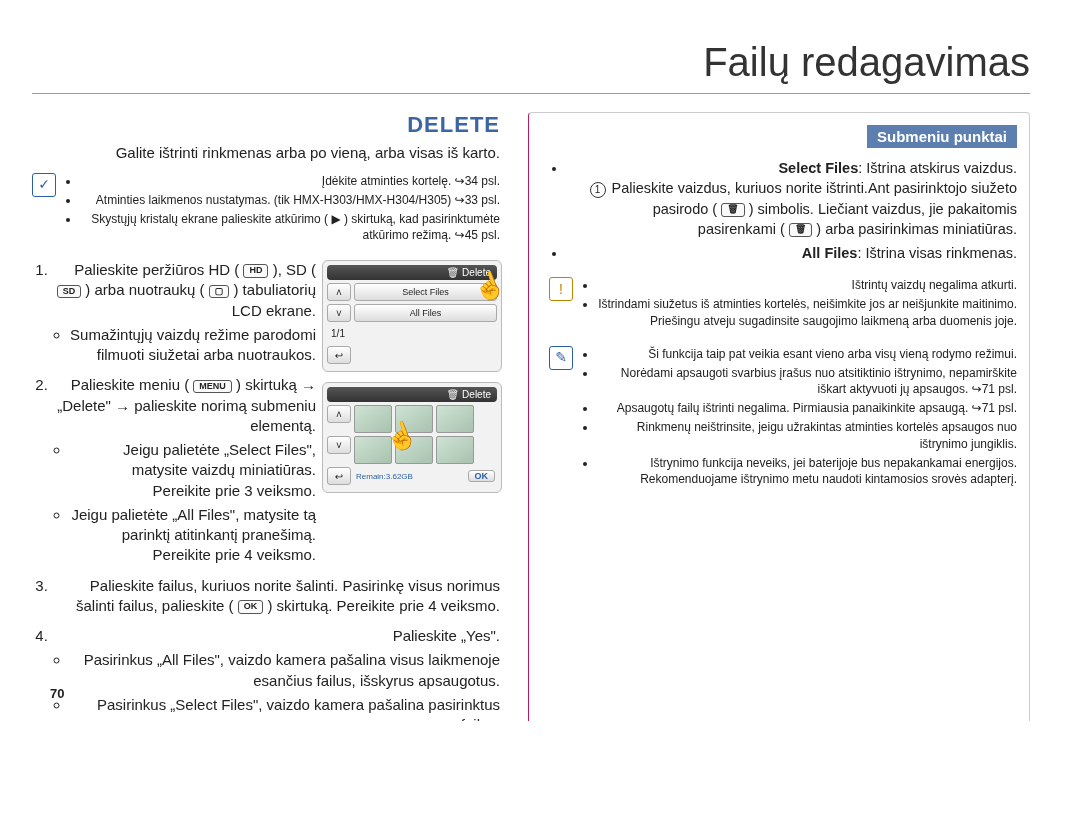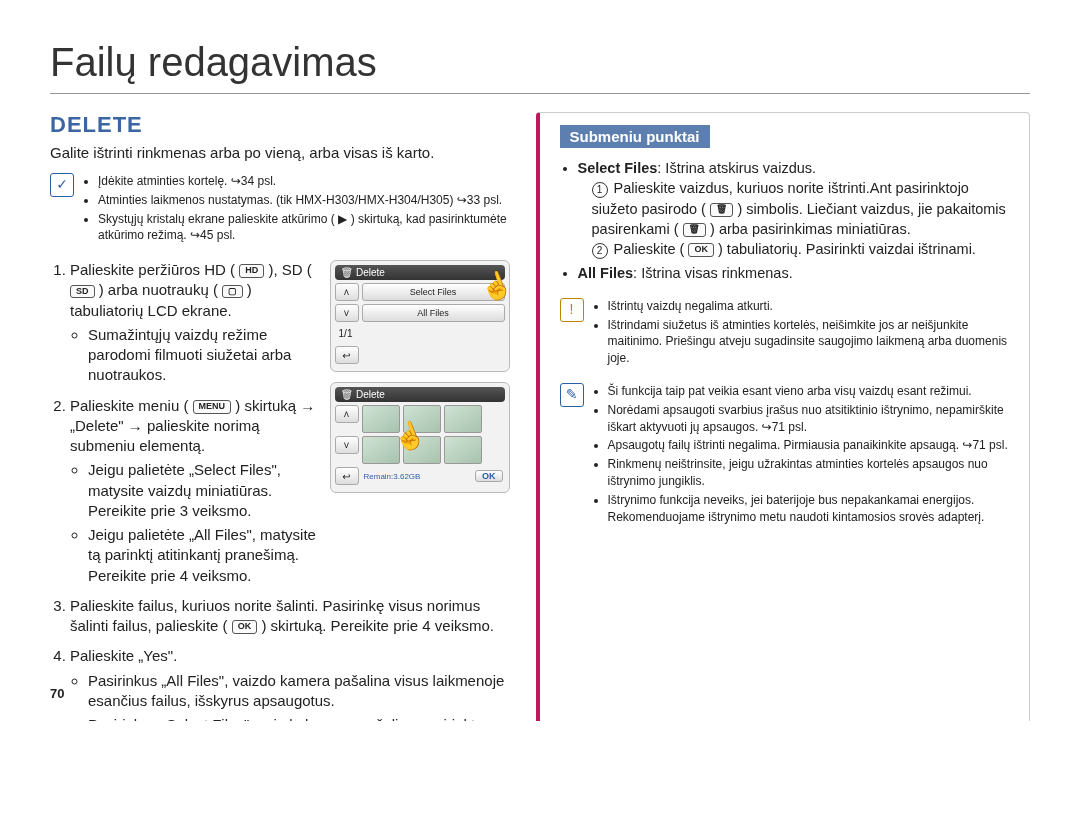--- a/index.html
+++ b/index.html
@@ -5,22 +5,23 @@
   body {
     margin: 0;
     font-family: Arial, Helvetica, sans-serif;
     color: #222;
     background: #fff;
   }
   .page {
     width: 1080px;
     height: 721px;
     box-sizing: border-box;
-    padding: 40px 50px 20px 50px;
+    padding: 40px 50px 20px 32px;
     position: relative;
+    text-align: right;
   }
   .title {
     font-size: 40px;
     font-weight: 300;
     color: #333;
     border-bottom: 1px solid #999;
     padding-bottom: 8px;
     margin-bottom: 18px;
   }
   .cols {
@@ -285,58 +286,52 @@
         <li>
           <span>Palieskite „Yes".</span>
           <ul>
             <li>Pasirinkus „All Files", vaizdo kamera pašalina visus laikmenoje esančius failus, išskyrus apsaugotus.</li>
             <li>Pasirinkus „Select Files", vaizdo kamera pašalina pasirinktus failus.</li>
           </ul>
         </li>
       </ol>
     </div>
 
-    <div class="col" style="border-left:4px solid #be185d;padding-left:20px;border-top:1px solid #ccc;border-right:1px solid #ccc;border-radius:4px;padding-top:12px;padding-right:12px">
+    <div class="col" style="border-left:1px solid #be185d;padding-left:20px;border-top:1px solid #ccc;border-right:1px solid #ccc;border-radius:4px;padding-top:12px;padding-right:12px">
       <div class="tab-header">Submeniu punktai</div>
 
       <ul class="right-list">
         <li>
           <b>Select Files</b><span>: Ištrina atskirus vaizdus.</span>
           <span class="sub-indent">
             <span class="circ">1</span>
             <span>Palieskite vaizdus, kuriuos norite ištrinti.Ant pasirinktojo siužeto pasirodo (</span>
             <span class="inline-icon">🗑</span>
             <span>) simbolis. Liečiant vaizdus, jie pakaitomis pasirenkami (</span>
             <span class="inline-icon">🗑</span>
             <span>) arba pasirinkimas miniatiūras.</span>
           </span>
-          <span class="sub-indent">
-            <span class="circ">2</span>
-            <span>Palieskite (</span>
-            <span class="inline-icon">OK</span>
-            <span>) tabuliatorių. Pasirinkti vaizdai ištrinami.</span>
-          </span>
         </li>
         <li>
           <b>All Files</b><span>: Ištrina visas rinkmenas.</span>
         </li>
       </ul>
 
       <div class="notebox">
         <div class="icon-box icon-warn">!</div>
         <ul>
           <li>Ištrintų vaizdų negalima atkurti.</li>
           <li>Ištrindami siužetus iš atminties kortelės, neišimkite jos ar neišjunkite maitinimo. Priešingu atveju sugadinsite saugojimo laikmeną arba duomenis joje.</li>
         </ul>
       </div>
 
       <div class="notebox">
         <div class="icon-box icon-note">✎</div>
         <ul>
-          <li>Ši funkcija taip pat veikia esant vieno arba visų vaizdų esant režimui.</li>
+          <li>Ši funkcija taip pat veikia esant vieno arba visų vieną rodymo režimui.</li>
           <li>Norėdami apsaugoti svarbius įrašus nuo atsitiktinio ištrynimo, nepamirškite iškart aktyvuoti jų apsaugos. ↪71 psl.</li>
           <li>Apsaugotų failų ištrinti negalima. Pirmiausia panaikinkite apsaugą. ↪71 psl.</li>
           <li>Rinkmenų neištrinsite, jeigu užrakintas atminties kortelės apsaugos nuo ištrynimo jungiklis.</li>
           <li>Ištrynimo funkcija neveiks, jei baterijoje bus nepakankamai energijos. Rekomenduojame ištrynimo metu naudoti kintamosios srovės adapterį.</li>
         </ul>
       </div>
     </div>
   </div>
 
   <div class="pagenum">70</div>

